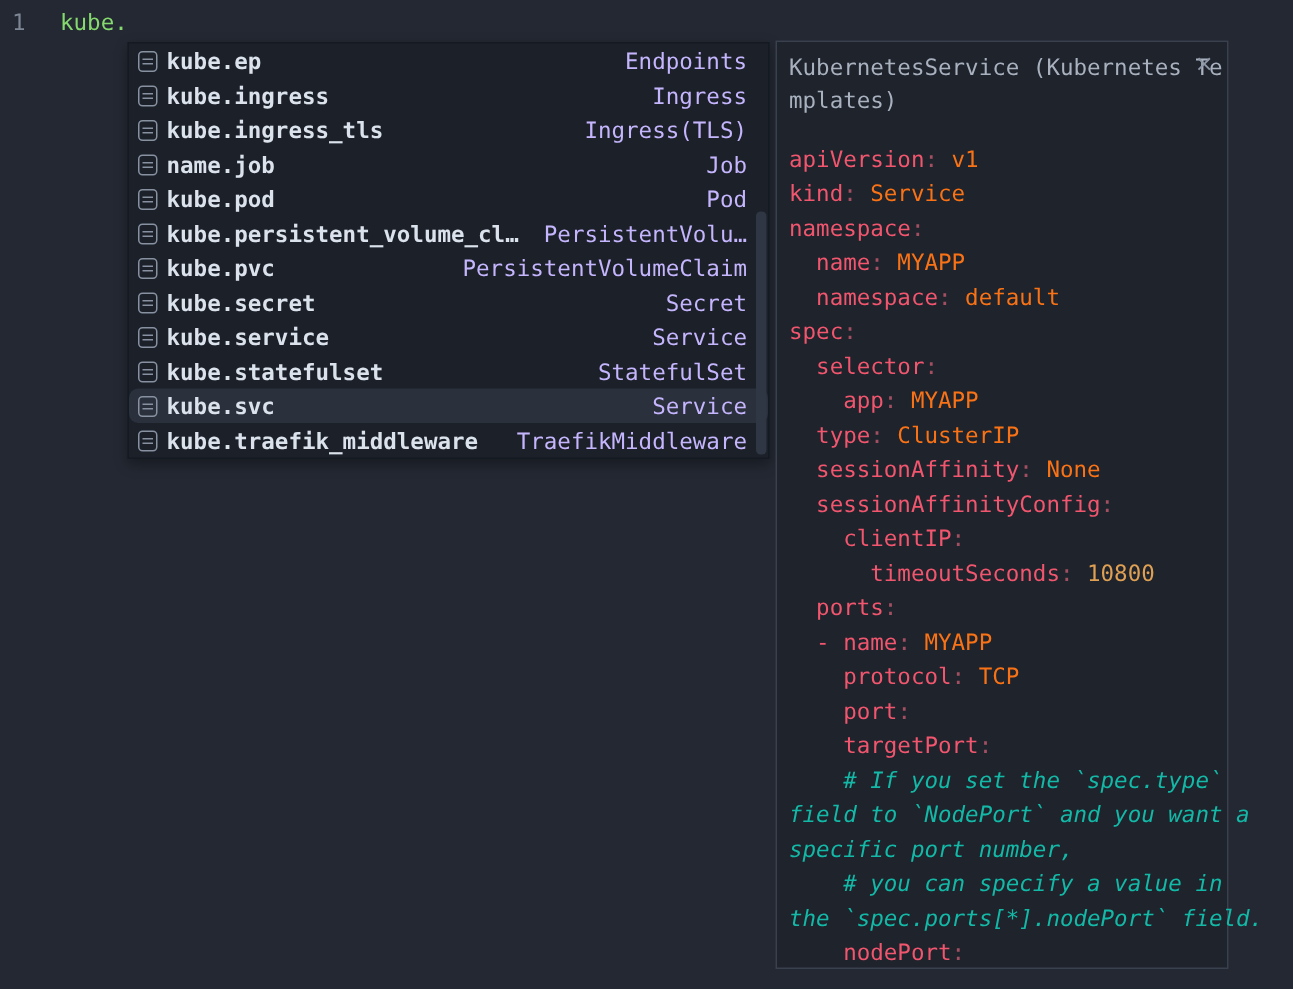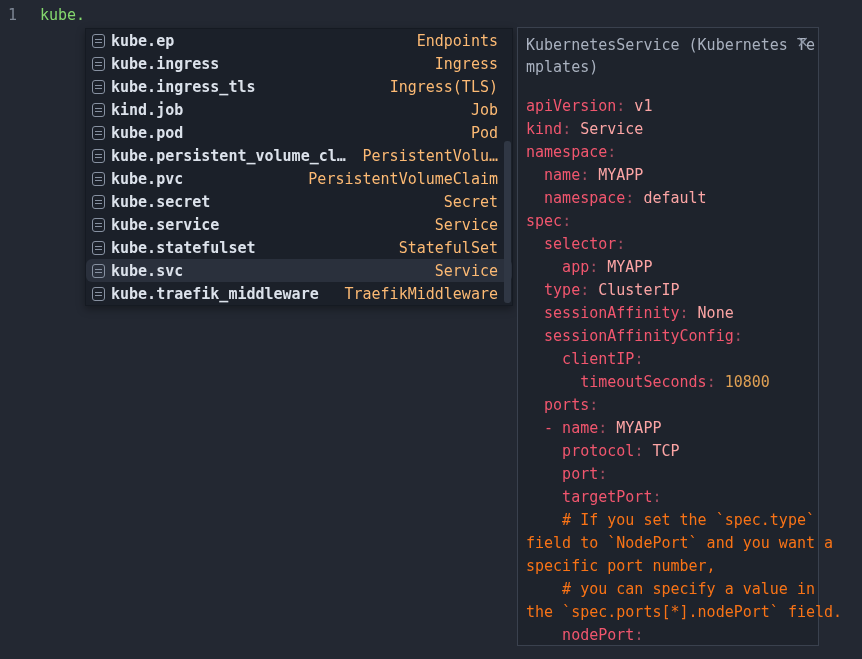--- a/index.html
+++ b/index.html
@@ -37,21 +37,21 @@
     border:1px solid #8791a1; border-radius:3px;
     margin-right:6px; position:relative;
   }
   .snip-icon::before, .snip-icon::after {
     content:""; position:absolute; left:2px; right:2px; height:1px;
     background:#8791a1;
   }
   .snip-icon::before { top:4px; }
   .snip-icon::after  { top:7px; }
   .ac-label { font-weight:bold; color:#dce2eb; }
-  .ac-detail { margin-left:auto; color:#fdba74; }
+  .ac-detail { margin-left:auto; color:#c4b5fd; }
   .ac-scrollbar {
     position:absolute; right:1px; top:112px;
     width:7px; height:162px; border-radius:3px;
     background:#303744;
   }
   
   .doc-panel {
     position:absolute; left:517px; top:27px;
     width:302px; height:619px;
     background:#1e232c;
@@ -64,36 +64,36 @@
     margin-bottom:17px;
   }
   .doc-close {
     position:absolute; top:5px; right:9px;
     color:#8e97a6; font-size:15px; cursor:pointer;
     font-family:"DejaVu Sans", sans-serif;
   }
   .code-line { height:23px; line-height:23px; white-space:pre; }
   .tok-k { color:#f1566e; }
   .tok-p { color:#a14f61; }
-  .tok-v { color:#fca5a5; }
+  .tok-v { color:#f97316; }
   .tok-n { color:#dfa054; }
-  .tok-c { color:#f97316; }
+  .tok-c { color:#14b8a6; font-style:italic; }
 </style>
 </head>
 <body>
 
 <div class="gutter-num">1</div>
 <div class="code-input">kube.</div>
 
 <div class="popup">
   <div id="ac-list">
       <div class="ac-row"><span class="snip-icon"></span><span class="ac-label">kube.ep</span><span class="ac-detail">Endpoints</span></div>
       <div class="ac-row"><span class="snip-icon"></span><span class="ac-label">kube.ingress</span><span class="ac-detail">Ingress</span></div>
       <div class="ac-row"><span class="snip-icon"></span><span class="ac-label">kube.ingress_tls</span><span class="ac-detail">Ingress(TLS)</span></div>
-      <div class="ac-row"><span class="snip-icon"></span><span class="ac-label">kind.job</span><span class="ac-detail">Job</span></div>
+      <div class="ac-row"><span class="snip-icon"></span><span class="ac-label">name.job</span><span class="ac-detail">Job</span></div>
       <div class="ac-row"><span class="snip-icon"></span><span class="ac-label">kube.pod</span><span class="ac-detail">Pod</span></div>
       <div class="ac-row"><span class="snip-icon"></span><span class="ac-label">kube.persistent_volume_cl…</span><span class="ac-detail">PersistentVolu…</span></div>
       <div class="ac-row"><span class="snip-icon"></span><span class="ac-label">kube.pvc</span><span class="ac-detail">PersistentVolumeClaim</span></div>
       <div class="ac-row"><span class="snip-icon"></span><span class="ac-label">kube.secret</span><span class="ac-detail">Secret</span></div>
       <div class="ac-row"><span class="snip-icon"></span><span class="ac-label">kube.service</span><span class="ac-detail">Service</span></div>
       <div class="ac-row"><span class="snip-icon"></span><span class="ac-label">kube.statefulset</span><span class="ac-detail">StatefulSet</span></div>
       <div class="ac-row selected"><span class="snip-icon"></span><span class="ac-label">kube.svc</span><span class="ac-detail">Service</span></div>
       <div class="ac-row"><span class="snip-icon"></span><span class="ac-label">kube.traefik_middleware</span><span class="ac-detail">TraefikMiddleware</span></div>
     </div>
   <div class="ac-scrollbar"></div>

